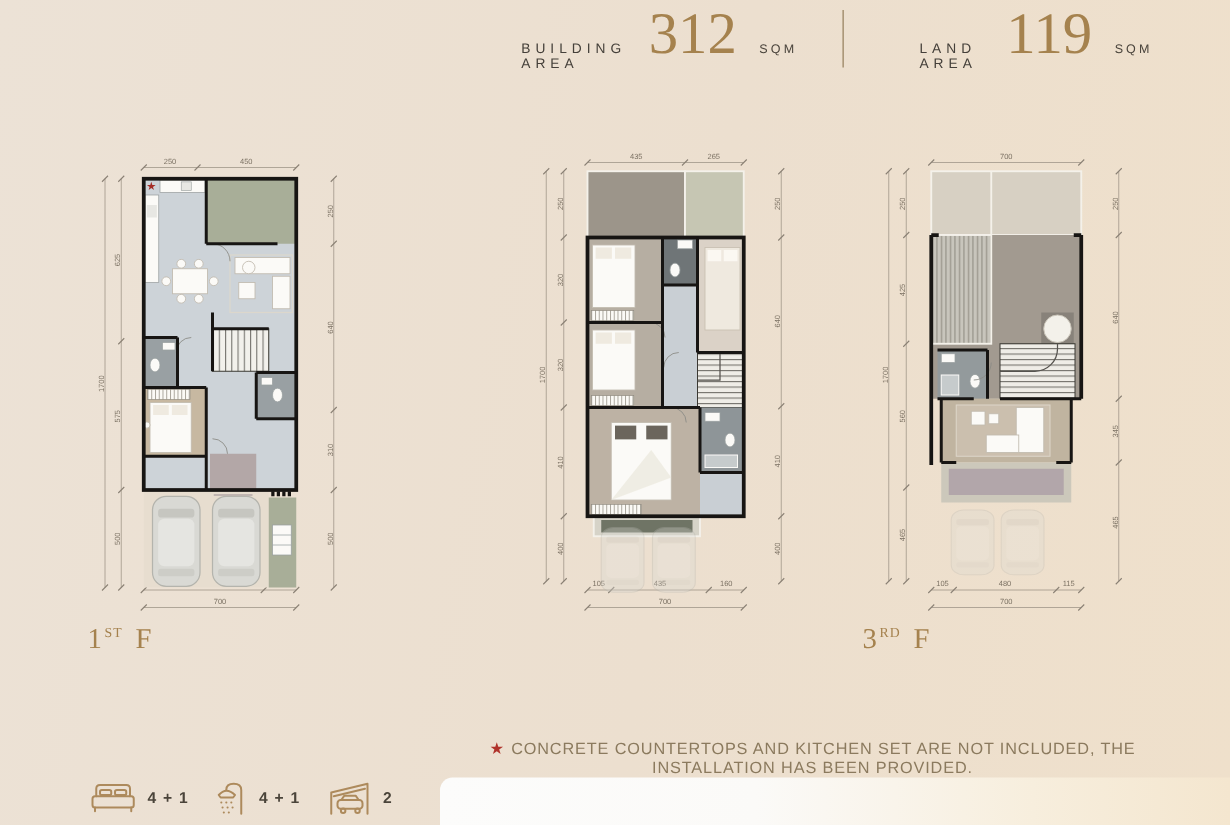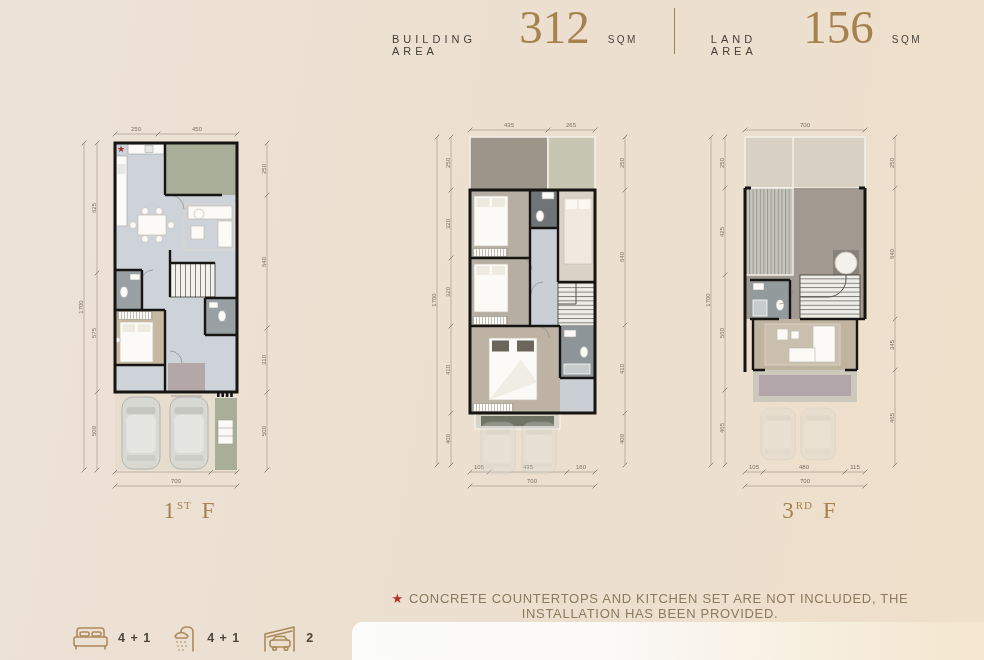--- a/index.html
+++ b/index.html
@@ -1,35 +1,35 @@
 <!DOCTYPE html>
 <html><head>
 <meta charset="utf-8">
 <style>
   html,body{margin:0;padding:0;}
   .canvas{position:relative;width:984px;height:660px;overflow:hidden;
     background:linear-gradient(100deg,#ece2d6 0%,#ecdfcf 55%,#efe0cb 100%);
     font-family:"Liberation Sans",sans-serif;}
   
   .hdr{position:absolute;top:4px;left:392px;width:530px;display:flex;align-items:center;justify-content:center;gap:36px;}
-  .area{display:flex;align-items:baseline;gap:18px;}
+  .area{display:flex;align-items:baseline;gap:18px;margin-left:25px;}
   .area-label{font-size:11px;letter-spacing:4px;color:#45403a;}
   .area-num{font-family:"Liberation Serif","DejaVu Serif",serif;font-size:47px;font-weight:400;color:#a5824e;line-height:1;}
   .area-unit{font-size:10px;letter-spacing:2.5px;color:#4a443c;}
   .hdr-divider{width:1px;height:46px;background:#97815f;}
   
   svg.plan{position:absolute;}
   .dl{stroke:#9b9184;stroke-width:.6;fill:none;}
   .dim{font-family:"Liberation Sans",sans-serif;font-size:6px;fill:#7b7163;text-anchor:middle;}
   .wall{stroke:#171513;fill:none;}
   .door{stroke:#8b8b86;stroke-width:.7;fill:none;}
   .fixt{fill:#fbfaf7;stroke:#9aa0a0;stroke-width:.6;}
   .furn{fill:#fbfaf7;stroke:#c2bcb0;stroke-width:.7;}
   
-  .flabel{position:absolute;width:240px;text-align:center;font-family:"Liberation Serif","DejaVu Serif",serif;
+  .flabel{position:absolute;width:240px;text-align:left;font-family:"Liberation Serif","DejaVu Serif",serif;
     color:#a5824e;font-size:23px;letter-spacing:2px;}
   .flabel sup{font-size:11px;letter-spacing:1px;}
   .fl-f{margin-left:10px;}
   
   .footnote{position:absolute;top:591px;left:362px;width:576px;text-align:center;
     font-size:13px;letter-spacing:.7px;color:#8b7a5e;}
   .footnote .star{color:#b0332b;margin-right:5px;}
   .card{position:absolute;left:352px;top:622px;width:632px;height:38px;border-radius:10px 0 0 0;
     background:linear-gradient(90deg,#fcfcfb 0%,#fbfaf8 40%,#f7eedd 75%,#f4e6cf 100%);}
   .legend{position:absolute;left:72px;top:623px;display:flex;align-items:center;gap:22px;}
@@ -74,21 +74,21 @@
 
   <div class="hdr">
     <div class="area">
       <span class="area-label">BUILDING AREA</span>
       <span class="area-num">312</span>
       <span class="area-unit">SQM</span>
     </div>
     <div class="hdr-divider"></div>
     <div class="area">
       <span class="area-label">LAND AREA</span>
-      <span class="area-num">156</span>
+      <span class="area-num">119</span>
       <span class="area-unit">SQM</span>
     </div>
   </div>
 
   <svg class="plan" style="left:70px;top:120px" width="240" height="385" viewBox="0 0 240 385">
 
     <g>
       <path class="dl" d="M45,14 H167 M14,23 V350 M27,23 V350 M197,23 V350 M45,352 H167 M45,366 H167"></path>
       <use href="#tk" x="45" y="14"></use>
         <use href="#tk" x="88" y="14"></use>

